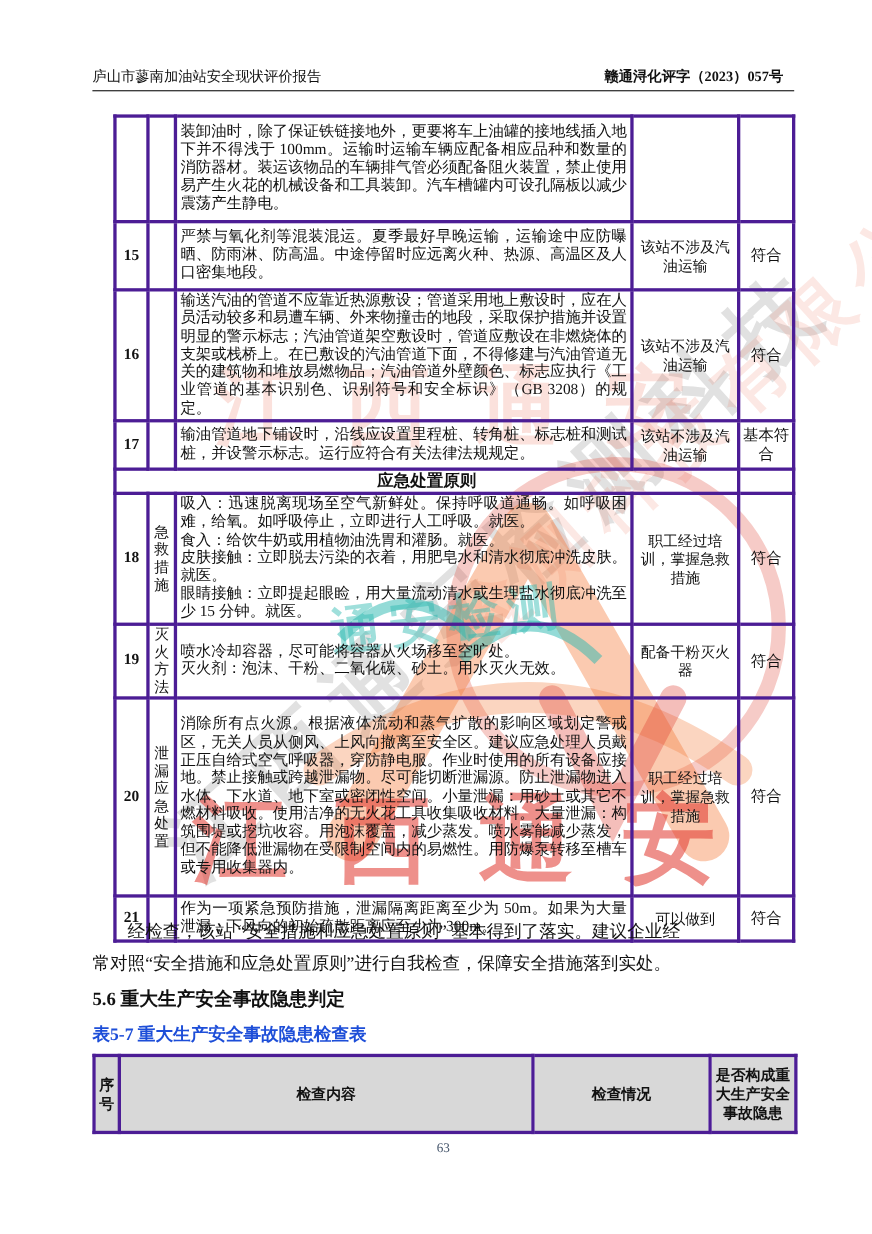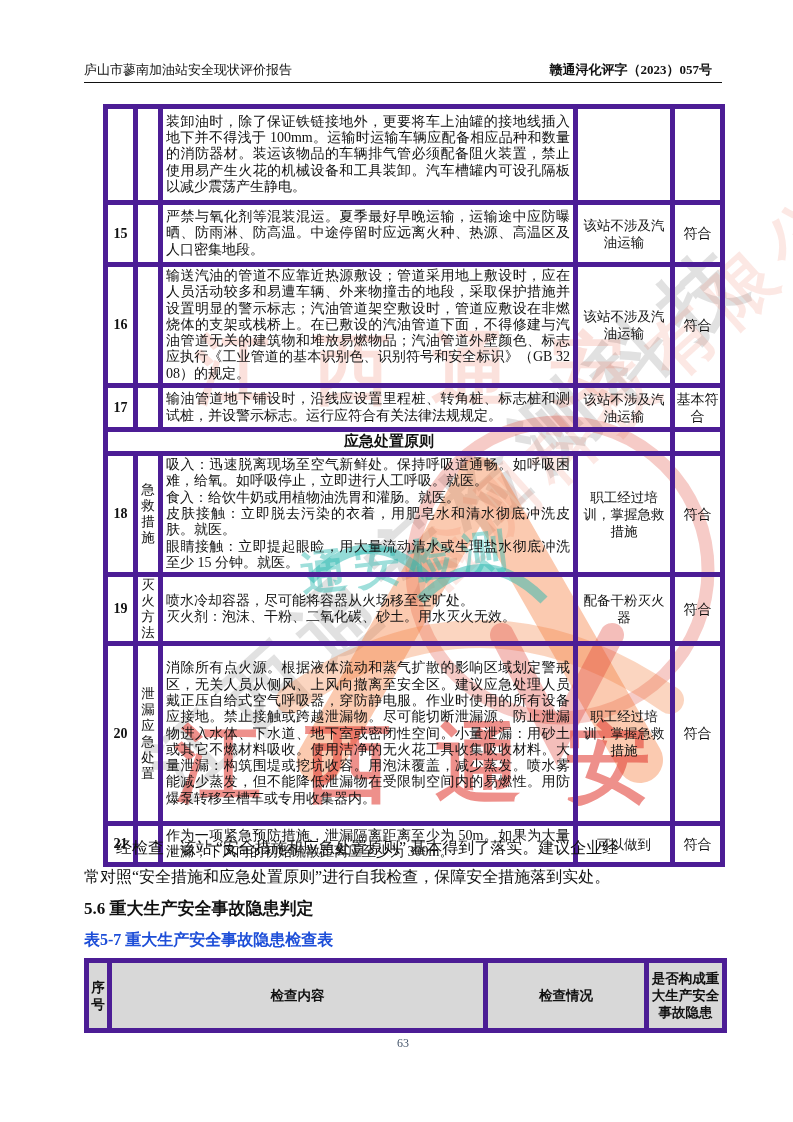--- a/index.html
+++ b/index.html
@@ -21,21 +21,21 @@
   .wm-svg { position:absolute; left:230px; top:400px; }
 
   
   .content { position:absolute; inset:0; z-index:1; }
 
   .hdr-left  { position:absolute; left:84px;  top:61px; font-size:13px; color:#111; }
   .hdr-right { position:absolute; right:81px; top:61px; font-size:13px; font-weight:bold; color:#111; }
   .hdr-rule  { position:absolute; left:84px; top:82px; width:638px; height:0; border-top:1.6px solid #111; }
 
   table.doc { border-collapse:collapse; table-layout:fixed; background:transparent; }
-  table.doc td { border:5px solid #4c1d95; color:#111; overflow:hidden;margin-left:16px; }
+  table.doc td { border:3px solid #4c1d95; color:#111; overflow:hidden;margin-left:16px; }
 
   .main-table { position:absolute; left:103px; top:104px; width:620px; border:2px solid #111; }
   .main-table td.c-num   { text-align:center; vertical-align:middle; font-size:14px; font-weight:bold; }
   .main-table td.c-sub   { text-align:center; vertical-align:middle; font-size:13.5px; line-height:16px; padding:0 1px; }
   .main-table td.c-body  { text-align:justify; vertical-align:middle; font-size:14px; line-height:16.3px;
                            padding:1px 3px; white-space:pre-wrap; word-break:break-all; }
   .main-table td.c-stat  { text-align:center; vertical-align:middle; font-size:13.5px; line-height:17px; padding:0 2px; }
   .main-table td.c-res   { text-align:center; vertical-align:middle; font-size:14px; line-height:17px; }
   .main-table td.c-sect  { text-align:center; vertical-align:middle; font-size:15px; font-weight:bold; }
   tr.rh0 { height:96px; }  tr.rh1 { height:62px; }  tr.rh2 { height:118px; }

